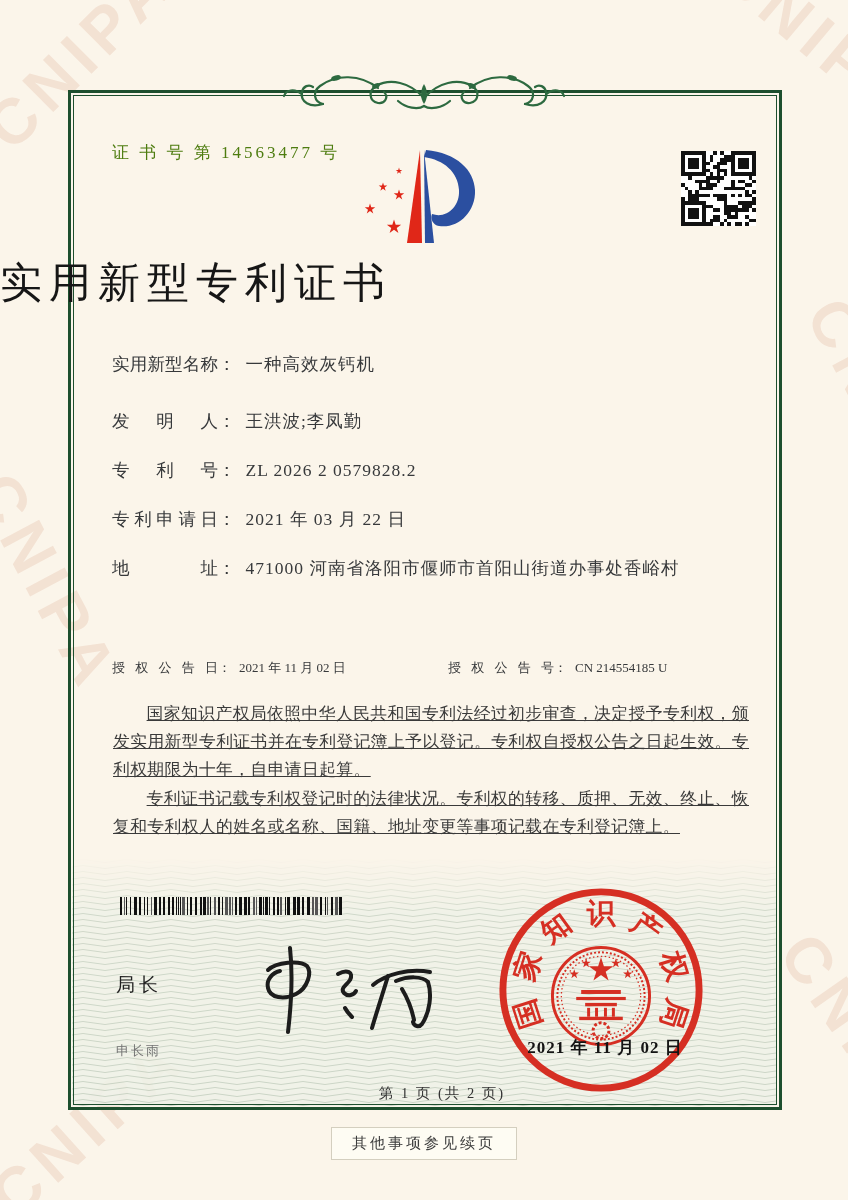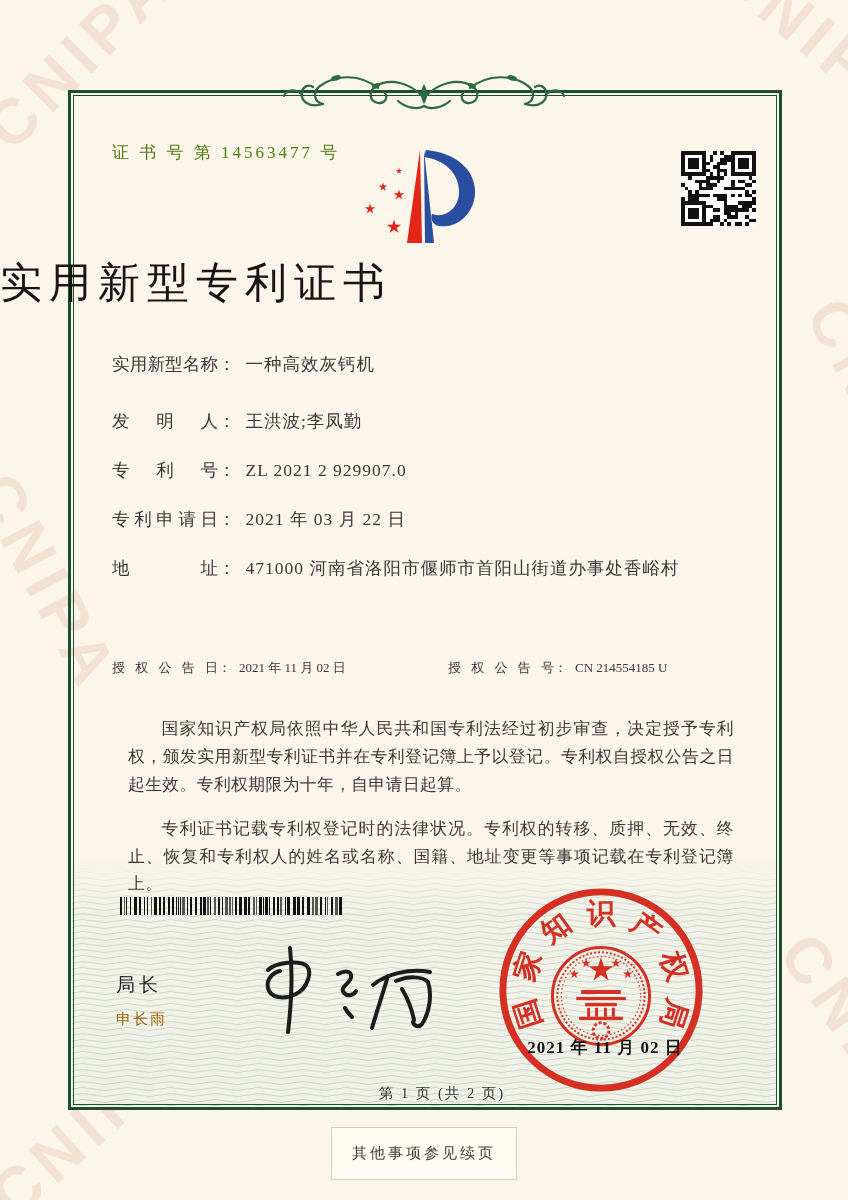--- a/index.html
+++ b/index.html
@@ -53,41 +53,41 @@
   .frow .val{letter-spacing:1px;}
   .grant-row{position:absolute;left:112px;top:659px;width:660px;font-size:13px;color:#37393b;white-space:nowrap;}
   .grant-col2{position:absolute;left:336px;top:0;}
   .grant-row .lbl{display:inline-block;width:106px;text-align:justify;text-align-last:justify;}
   .grant-row .colon{display:inline-block;margin-right:8px;}
   .paras{
     position:absolute;left:112px;top:699px;width:638px;
     font-size:16.8px;line-height:1.66;color:#3a3a3a;
     text-align:justify;letter-spacing:0.4px;
   }
-  .paras p{margin:16px;text-indent:2em;}
+  .paras p{margin:1px;text-indent:2em;text-decoration:underline;}
   
   .band{position:absolute;left:72px;top:858px;width:704px;height:248px;pointer-events:none;}
   .barcode{position:absolute;left:120px;top:897px;width:226px;height:18px;}
   .director-label{position:absolute;left:116px;top:972px;font-size:19px;letter-spacing:4px;color:#222;font-family:Liberation Serif, serif;}
-  .director-name{position:absolute;left:116px;top:1010px;font-size:15px;letter-spacing:2px;color:#a16207;}
+  .director-name{position:absolute;left:116px;top:1042px;font-size:13px;letter-spacing:2px;color:#737373;}
   .signature{position:absolute;left:224px;top:936px;width:216px;height:102px;}
   .seal{position:absolute;left:492px;top:881px;width:218px;height:218px;opacity:0.96;}
   .seal-date{
     position:absolute;left:515px;top:1036px;width:180px;
     text-align:center;font-size:17px;color:#141414;letter-spacing:1px;
     font-weight:600;
   }
   .page-info{
     position:absolute;left:0;top:1084px;width:100%;
     text-align:center;font-size:14.5px;letter-spacing:2px;color:#333;margin-left:18px;
   }
   .cont-box{
     position:absolute;left:50%;top:1127px;transform:translateX(-50%);
     background:#fefcf3;border:1px solid #d4cfbf;
-    padding:16px 20px;font-size:15px;letter-spacing:3px;color:#3c3c3c;
+    padding:6px 20px;font-size:15px;letter-spacing:3px;color:#3c3c3c;
   }
 </style>
 </head>
 <body>
 
 <div class="page">
 
   <div class="wm" style="left:-38px;top:18px;transform:rotate(-45deg);">CNIPA</div>
   <div class="wm" style="left:700px;top:0px;transform:rotate(40deg);">CNIPA</div>
   <div class="wm" style="left:762px;top:370px;transform:rotate(62deg);">CNIPA</div>
@@ -309,21 +309,21 @@
   <div class="title">实用新型专利证书</div>
 
   <div class="fields">
     <div class="frow" style="margin-bottom:31px;">
       <span class="lbl">实用新型名称</span><span class="colon">：</span><span class="val">一种高效灰钙机</span>
     </div>
     <div class="frow">
       <span class="lbl">发明人</span><span class="colon">：</span><span class="val">王洪波;李凤勤</span>
     </div>
     <div class="frow">
-      <span class="lbl">专利号</span><span class="colon">：</span><span class="val">ZL 2021 2 929907.0</span>
+      <span class="lbl">专利号</span><span class="colon">：</span><span class="val">ZL 2026 2 0579828.2</span>
     </div>
     <div class="frow">
       <span class="lbl">专利申请日</span><span class="colon">：</span><span class="val">2021 年 03 月 22 日</span>
     </div>
     <div class="frow">
       <span class="lbl">地址</span><span class="colon">：</span><span class="val">471000 河南省洛阳市偃师市首阳山街道办事处香峪村</span>
     </div>
   </div>
 
   <div class="grant-row">

